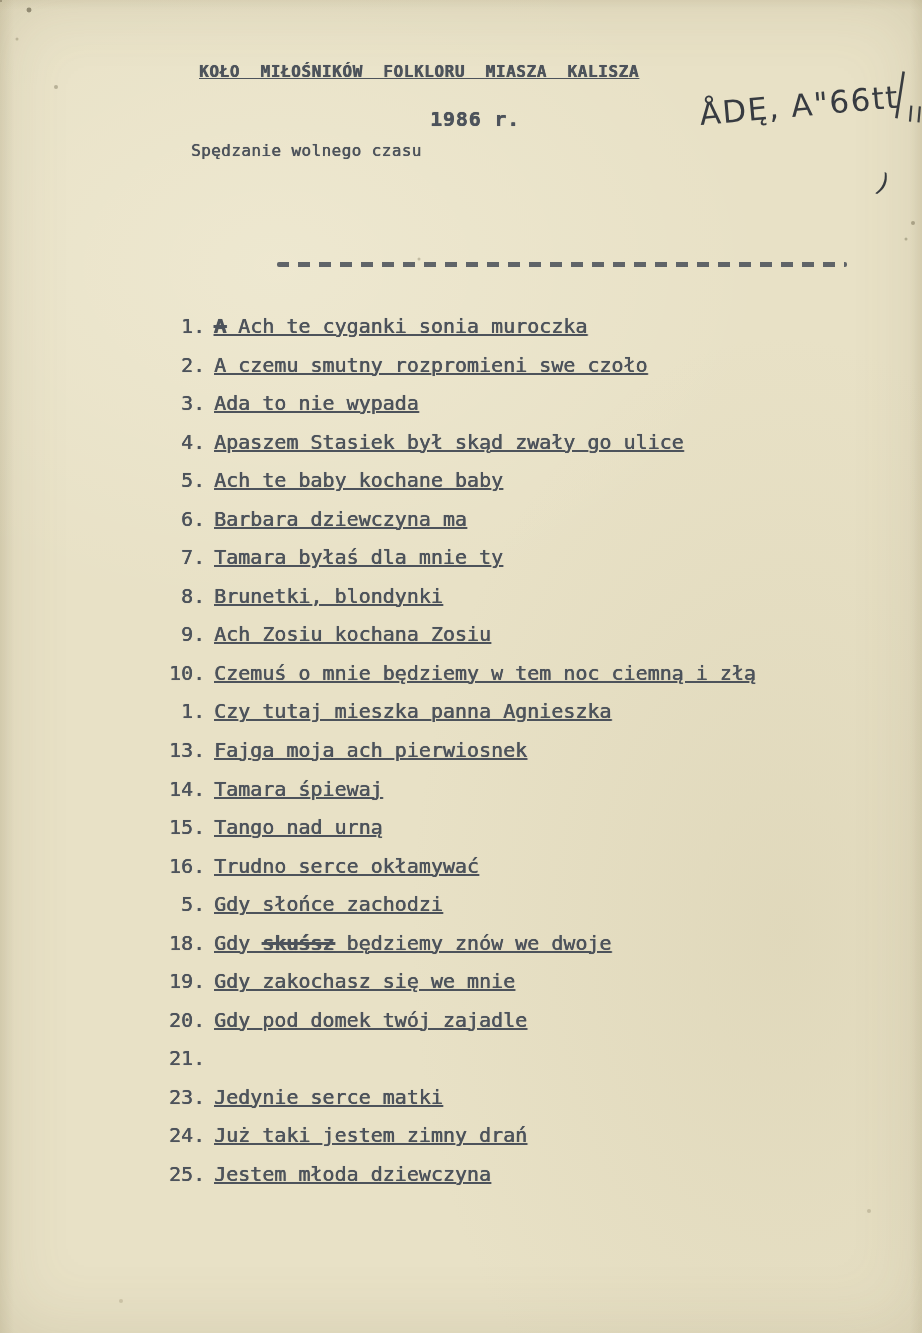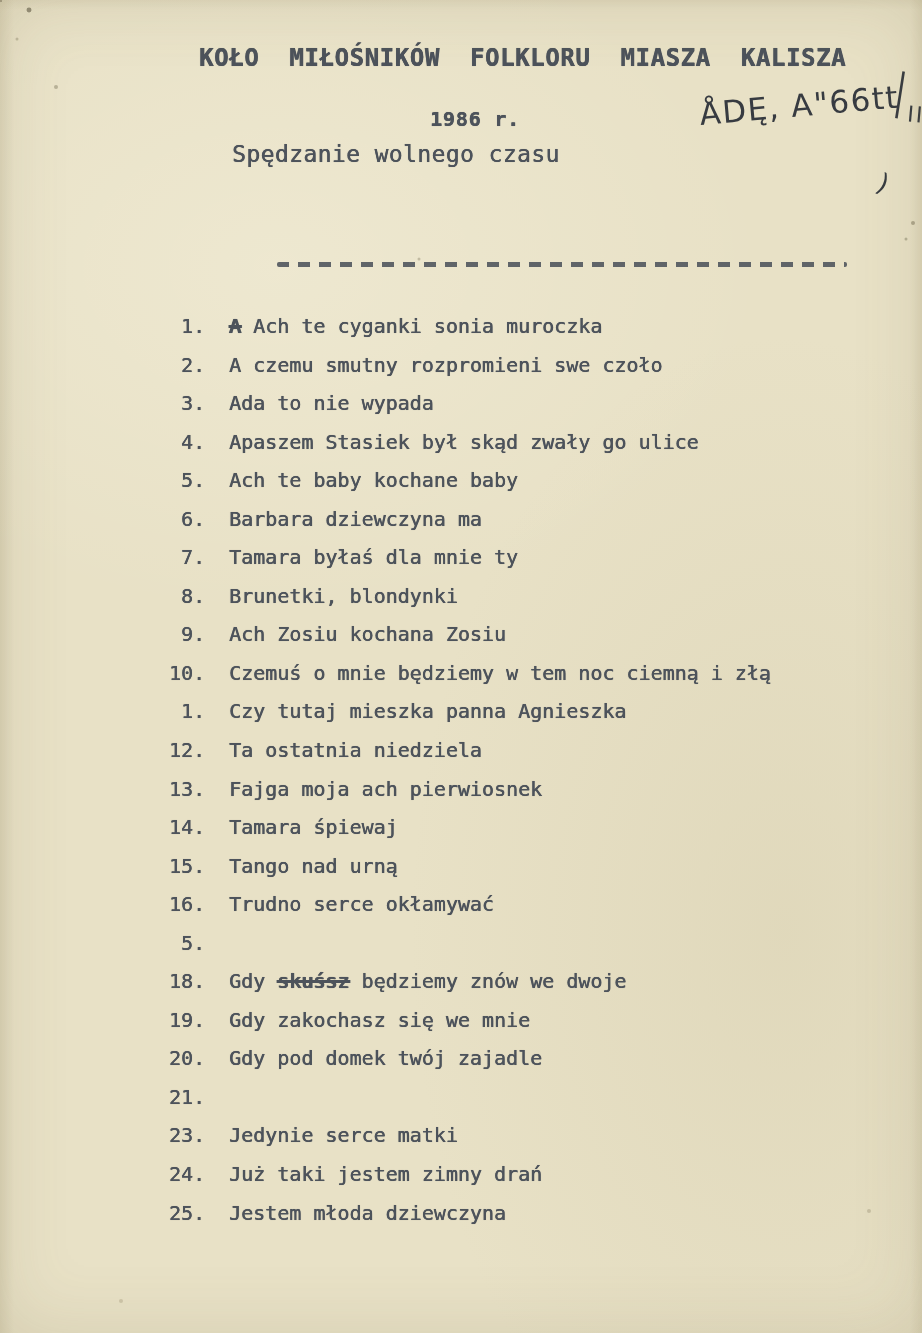--- a/index.html
+++ b/index.html
@@ -25,23 +25,23 @@
     position: absolute; inset: 0;
     box-shadow: inset 0 0 70px rgba(110,98,62,0.16);
     pointer-events: none;
   }
   .typed {
     position: absolute;
     color: #4d535b;
     white-space: pre;
     text-shadow: 0.4px 0 0 currentColor, 0 0 0.7px rgba(70,76,86,0.55);
   }
-  .org-title   { left: 199px; top: 44px;  font-size: 24px; font-weight: bold; letter-spacing: 0.6px; }
+  .org-title   { left: 199px; top: 62px;  font-size: 16px; font-weight: bold; letter-spacing: 0.6px; text-decoration: underline; }
   .year-line   { left: 430px; top: 107px; font-size: 20px; font-weight: bold; letter-spacing: 0.8px; text-align: right; }
-  .subtitle    { left: 191px; top: 141px; font-size: 23px; letter-spacing: 0.4px; margin-left: 41px; }
+  .subtitle    { left: 191px; top: 141px; font-size: 16px; letter-spacing: 0.4px; }
   .section-title { left: 277px; top: 236px; font-size: 20px; font-weight: bold; letter-spacing: 1.2px; }
   .title-underline {
     position: absolute;
     left: 277px; top: 262px;
     width: 570px; height: 5px;
     background: repeating-linear-gradient(to right, #4d535b 0 12px, rgba(0,0,0,0) 12px 21px);
     opacity: 0.88;
     border-radius: 2px;
   }
   .song-list {
@@ -56,21 +56,21 @@
     color: #4d535b;
     font-size: 20px;
     white-space: pre;
     text-shadow: 0.4px 0 0 currentColor, 0 0 0.7px rgba(70,76,86,0.5);
   }
   .song-num {
     width: 205px;
     text-align: right;
     flex: 0 0 205px;
   }
-  .song-text { margin-left: 24px; }
+  .song-text { margin-left: 9px; text-decoration: underline; }
   .struck {
     text-decoration: line-through;
     text-decoration-thickness: 2.5px;
     text-shadow: 0.9px 0 0 currentColor, -0.5px 0 0 currentColor, 0 0 1px rgba(70,76,86,0.7);
   }
   .handwritten {
     position: absolute;
     left: 698px; top: 96px;
     color: #373b41;
     font-family: "DejaVu Sans", "Liberation Sans", sans-serif;
@@ -143,26 +143,25 @@
       <div class="song-row"><span class="song-num">2.</span><span class="song-text"><span>A czemu smutny rozpromieni swe czoło</span></span></div>
       <div class="song-row"><span class="song-num">3.</span><span class="song-text"><span>Ada to nie wypada</span></span></div>
       <div class="song-row"><span class="song-num">4.</span><span class="song-text"><span>Apaszem Stasiek był skąd zwały go ulice</span></span></div>
       <div class="song-row"><span class="song-num">5.</span><span class="song-text"><span>Ach te baby kochane baby</span></span></div>
       <div class="song-row"><span class="song-num">6.</span><span class="song-text"><span>Barbara dziewczyna ma</span></span></div>
       <div class="song-row"><span class="song-num">7.</span><span class="song-text"><span>Tamara byłaś dla mnie ty</span></span></div>
       <div class="song-row"><span class="song-num">8.</span><span class="song-text"><span>Brunetki, blondynki</span></span></div>
       <div class="song-row"><span class="song-num">9.</span><span class="song-text"><span>Ach Zosiu kochana Zosiu</span></span></div>
       <div class="song-row"><span class="song-num">10.</span><span class="song-text"><span>Czemuś o mnie będziemy w tem noc ciemną i złą</span></span></div>
       <div class="song-row"><span class="song-num">1.</span><span class="song-text"><span>Czy tutaj mieszka panna Agnieszka</span></span></div>
-      <div class="song-row"><span class="song-num">12.</span><span class="song-text"><span>Ta ostatnia niedziela</span></span></div>
       <div class="song-row"><span class="song-num">13.</span><span class="song-text"><span>Fajga moja ach pierwiosnek</span></span></div>
       <div class="song-row"><span class="song-num">14.</span><span class="song-text"><span>Tamara śpiewaj</span></span></div>
       <div class="song-row"><span class="song-num">15.</span><span class="song-text"><span>Tango nad urną</span></span></div>
       <div class="song-row"><span class="song-num">16.</span><span class="song-text"><span>Trudno serce okłamywać</span></span></div>
-      <div class="song-row"><span class="song-num">5.</span></div>
+      <div class="song-row"><span class="song-num">5.</span><span class="song-text"><span>Gdy słońce zachodzi</span></span></div>
       <div class="song-row"><span class="song-num">18.</span><span class="song-text"><span>Gdy </span><span class="struck">skuśsz</span><span> będziemy znów we dwoje</span></span></div>
       <div class="song-row"><span class="song-num">19.</span><span class="song-text"><span>Gdy zakochasz się we mnie</span></span></div>
       <div class="song-row"><span class="song-num">20.</span><span class="song-text"><span>Gdy pod domek twój zajadle</span></span></div>
       <div class="song-row"><span class="song-num">21.</span></div>
       <div class="song-row"><span class="song-num">23.</span><span class="song-text"><span>Jedynie serce matki</span></span></div>
       <div class="song-row"><span class="song-num">24.</span><span class="song-text"><span>Już taki jestem zimny drań</span></span></div>
       <div class="song-row"><span class="song-num">25.</span><span class="song-text"><span>Jestem młoda dziewczyna</span></span></div>
     </div>
 
 </div>

